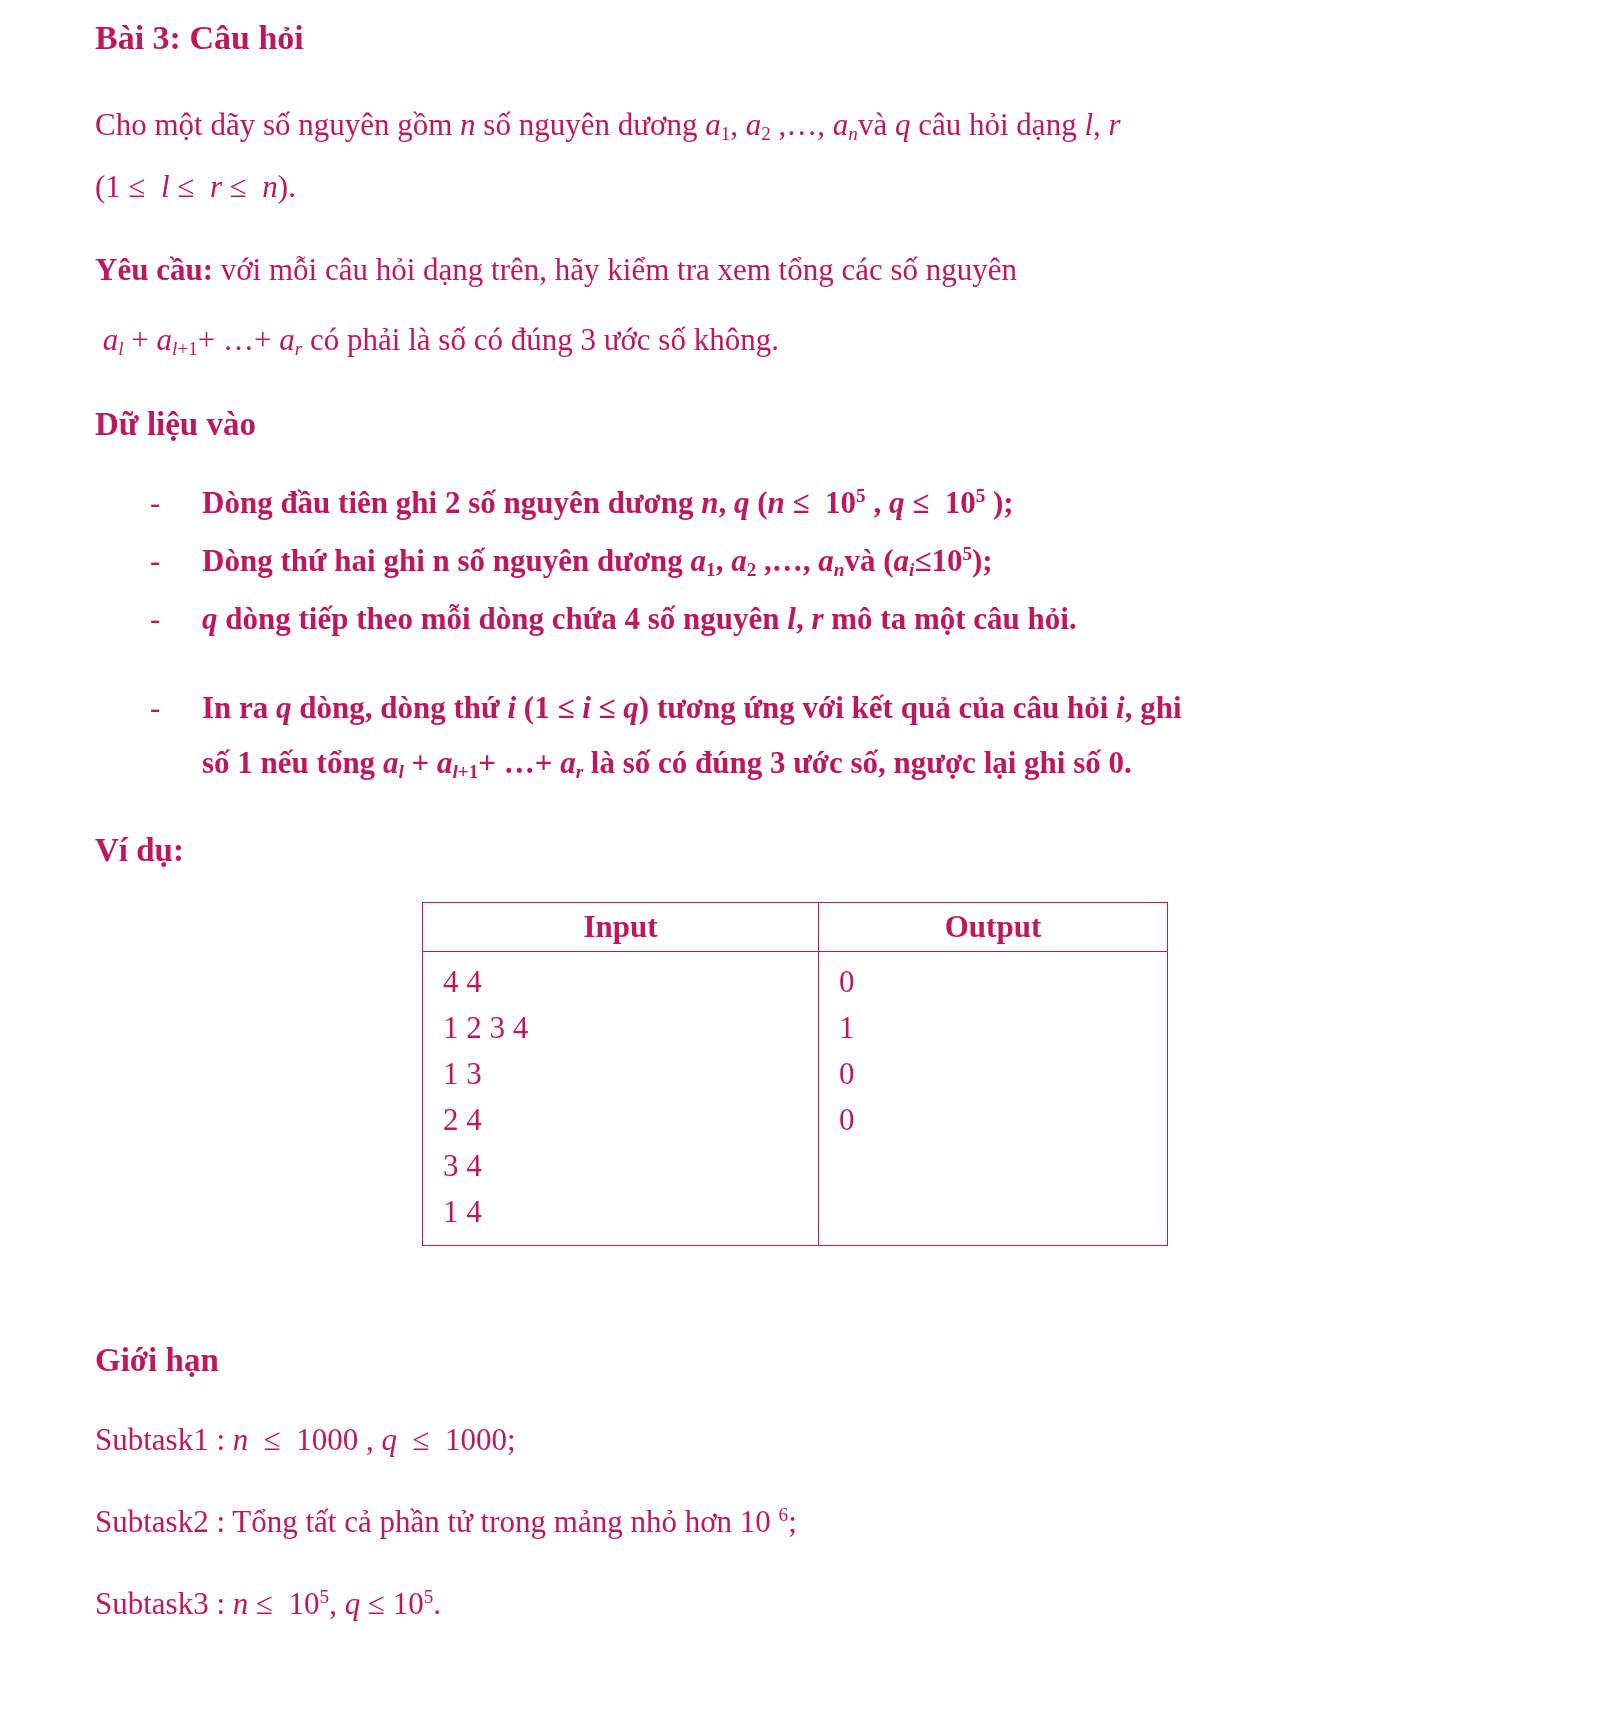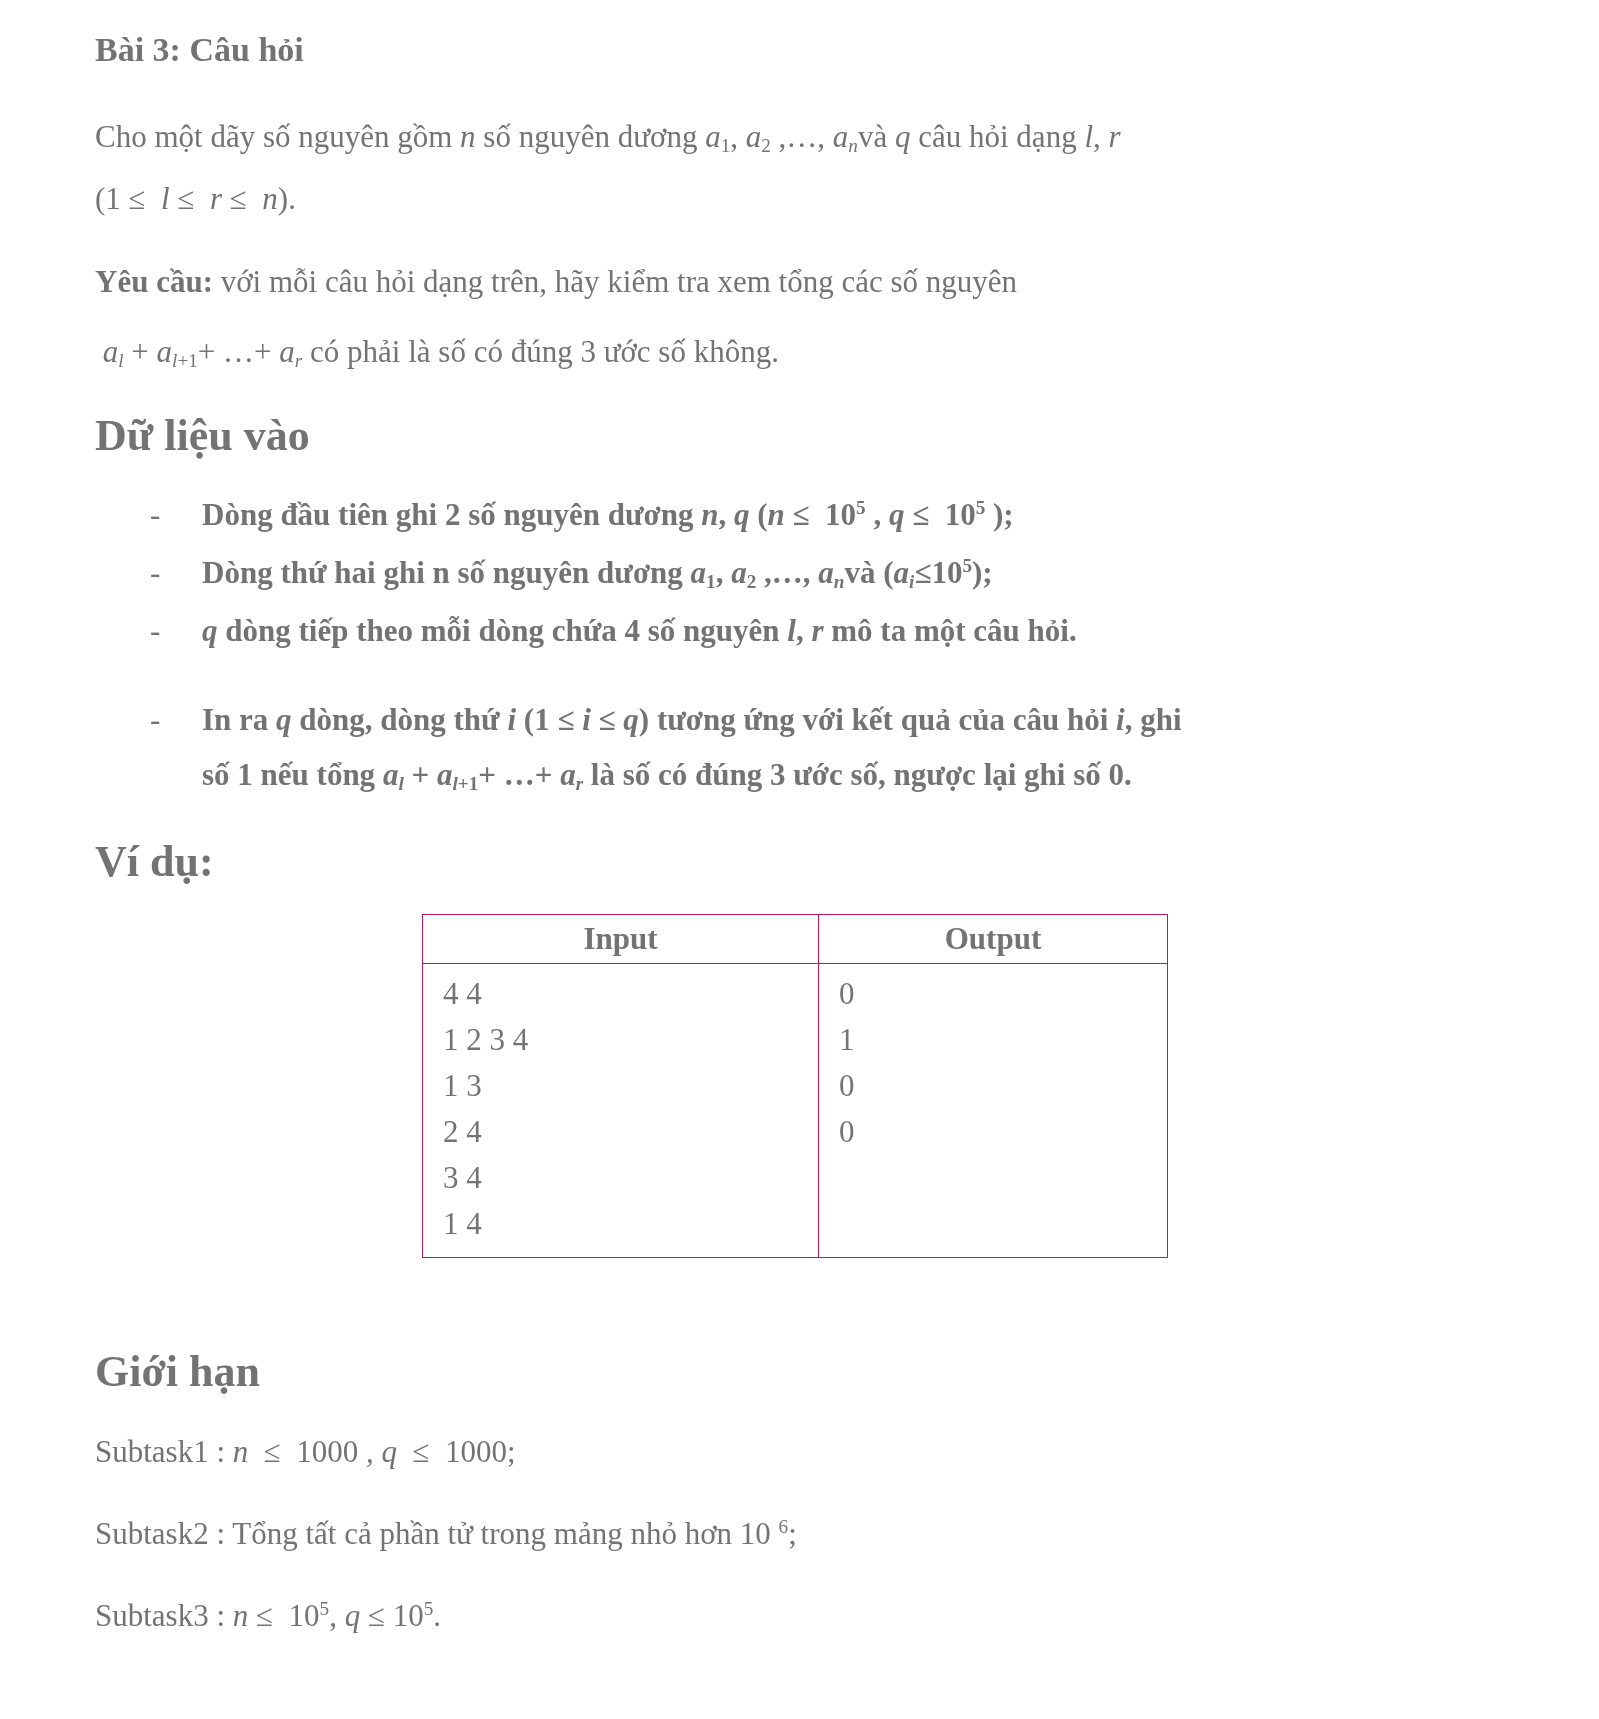--- a/index.html
+++ b/index.html
@@ -2,24 +2,24 @@
 <html><head>
 <meta charset="utf-8">
 <style>
   html, body { margin: 0; padding: 0; background: #ffffff; }
   .page {
     position: relative;
     width: 1599px;
     height: 1719px;
     box-sizing: border-box;
     background: #ffffff;
-    color: #737373;
+    color: #be185d;
     font-family: "Liberation Serif", "DejaVu Serif", serif;
     font-size: 31px;
-    padding: 28px 88px 0 95px;
+    padding: 16px 88px 0 95px;
     overflow: hidden;
   }
   .runs, .cell-line { white-space: pre-wrap; }
   .it { font-style: italic; }
   .bd { font-weight: bold; }
   sub, sup { font-size: 0.62em; line-height: 0; }
   sub { vertical-align: -0.25em; }
   sup { vertical-align: 0.55em; }
   sub.it, sup.it { font-style: italic; }
 
@@ -29,21 +29,21 @@
     line-height: 44px;
     margin: 0;
   }
   .para { line-height: 48px; }
   .intro  { margin-top: 34px; line-height: 62px; }
   .req    { margin-top: 28px; }
   .formula{ margin-top: 22px; }
 
   .sect-head {
     font-weight: bold;
-    font-size: 44px;
+    font-size: 33px;
     line-height: 44px;
     margin-top: 38px;
   }
   .bullets { margin-top: 28px; }
   .bullets.single { margin-top: 32px; }
   .li {
     display: flex;
     align-items: flex-start;
     line-height: 58px;
   }

